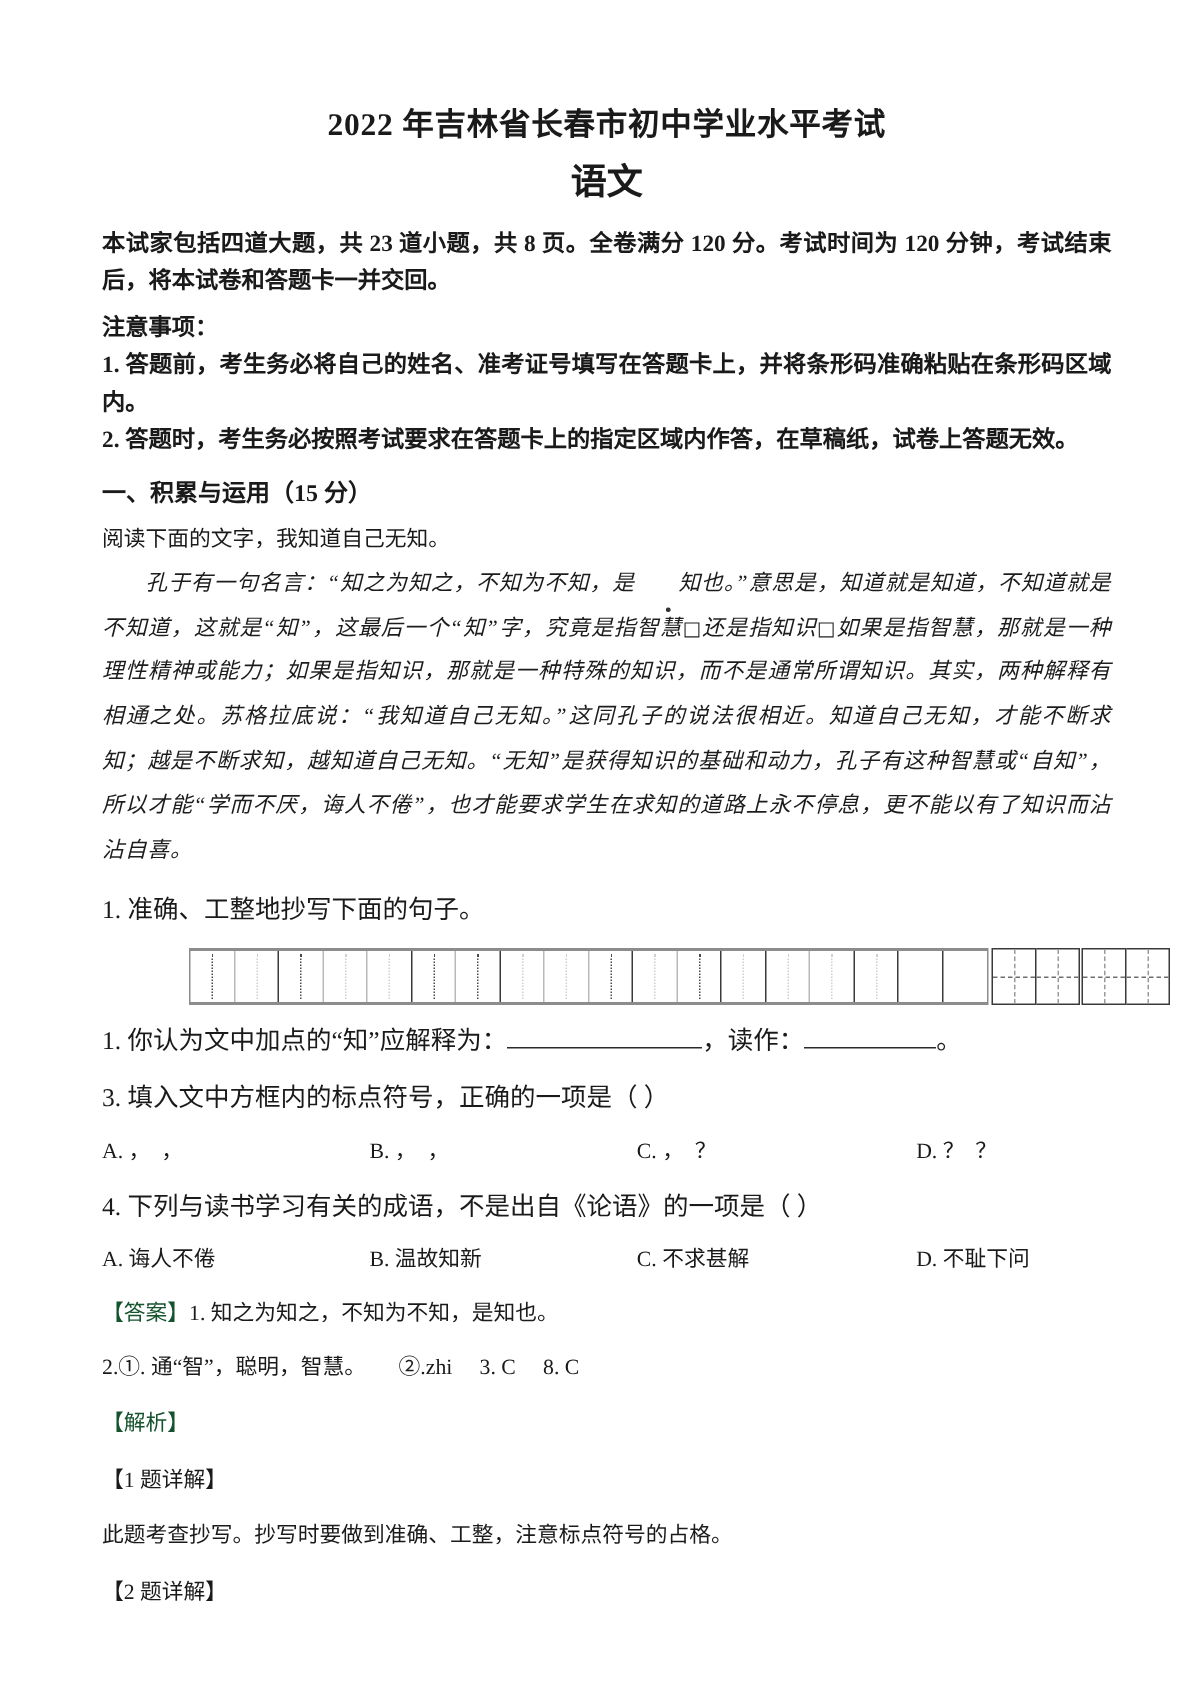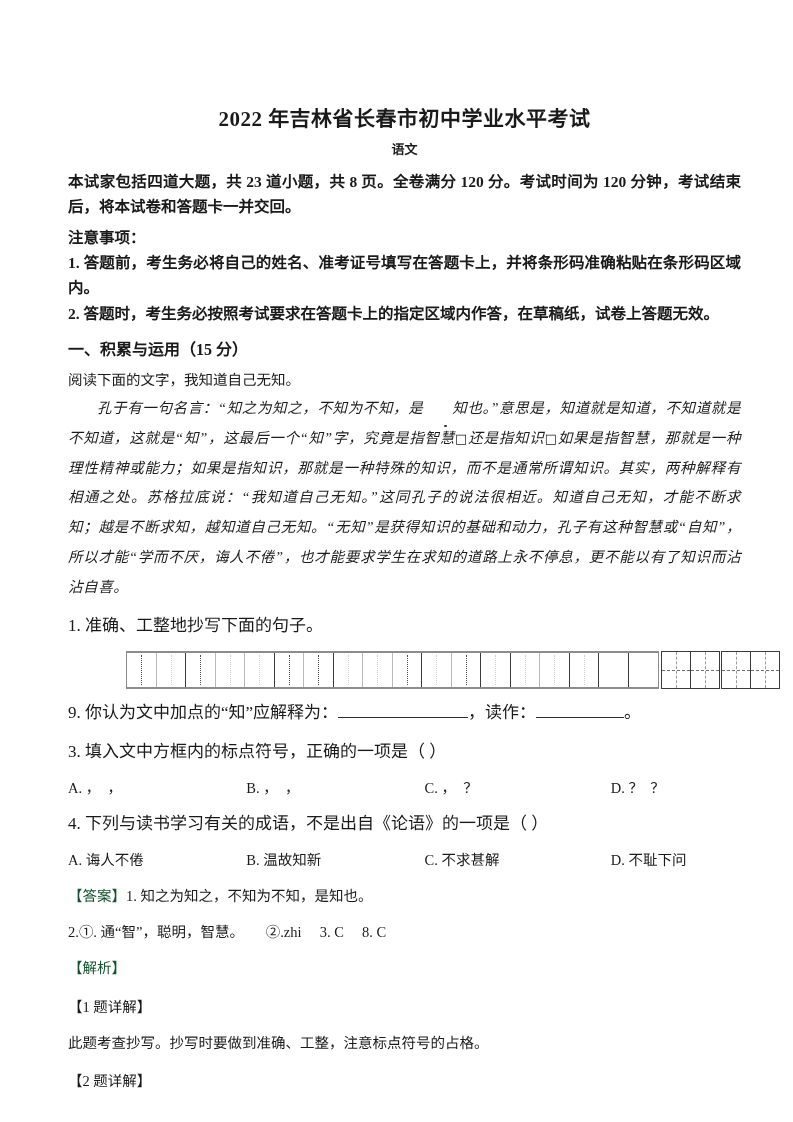--- a/index.html
+++ b/index.html
@@ -16,35 +16,34 @@
     position: relative;
     overflow: hidden;
   }
   .page {
     position: absolute;
     left: 0; top: 0;
     width: 793px;
     height: 812px;
     box-sizing: border-box;
     padding: 56px 52px 20px 68px;
-    margin-top: 36px;
   }
 
   
   .doc-title {
     text-align: center;
     font-size: 21px;
     font-weight: bold;
     letter-spacing: 0.5px;
     line-height: 1.5;
     margin: 12px 0 4px 0;
   }
   .doc-subject {
     text-align: center;
-    font-size: 13px;
+    font-size: 24px;
     font-weight: bold;
     line-height: 1.5;
     margin: 2px 0 10px 0;
   }
 
   
   .para {
     font-size: 15.5px;
     line-height: 1.62;
     margin: 0;
@@ -316,21 +315,21 @@
       </div>
       <div class="grid-right">
         <div class="tcell groupstart"></div>
         <div class="tcell"></div>
         <div class="tcell groupstart"></div>
         <div class="tcell"></div>
       </div>
     </div>
   </div>
 
-  <p class="q-line"><span>9. 你认为文中加点的“知”应解释为：</span><span class="fill-line fill-lg"></span><span>，读作：</span><span class="fill-line fill-sm"></span><span>。</span></p>
+  <p class="q-line"><span>1. 你认为文中加点的“知”应解释为：</span><span class="fill-line fill-lg"></span><span>，读作：</span><span class="fill-line fill-sm"></span><span>。</span></p>
 
   <p class="q-line">3. 填入文中方框内的标点符号，正确的一项是（    ）</p>
   <div class="opt-row">
     <span class="opt">A. ，  ，</span>
     <span class="opt">B. ，  ，</span>
     <span class="opt">C. ，  ？</span>
     <span class="opt">D. ？  ？</span>
   </div>
 
   <p class="q-line">4. 下列与读书学习有关的成语，不是出自《论语》的一项是（    ）</p>

